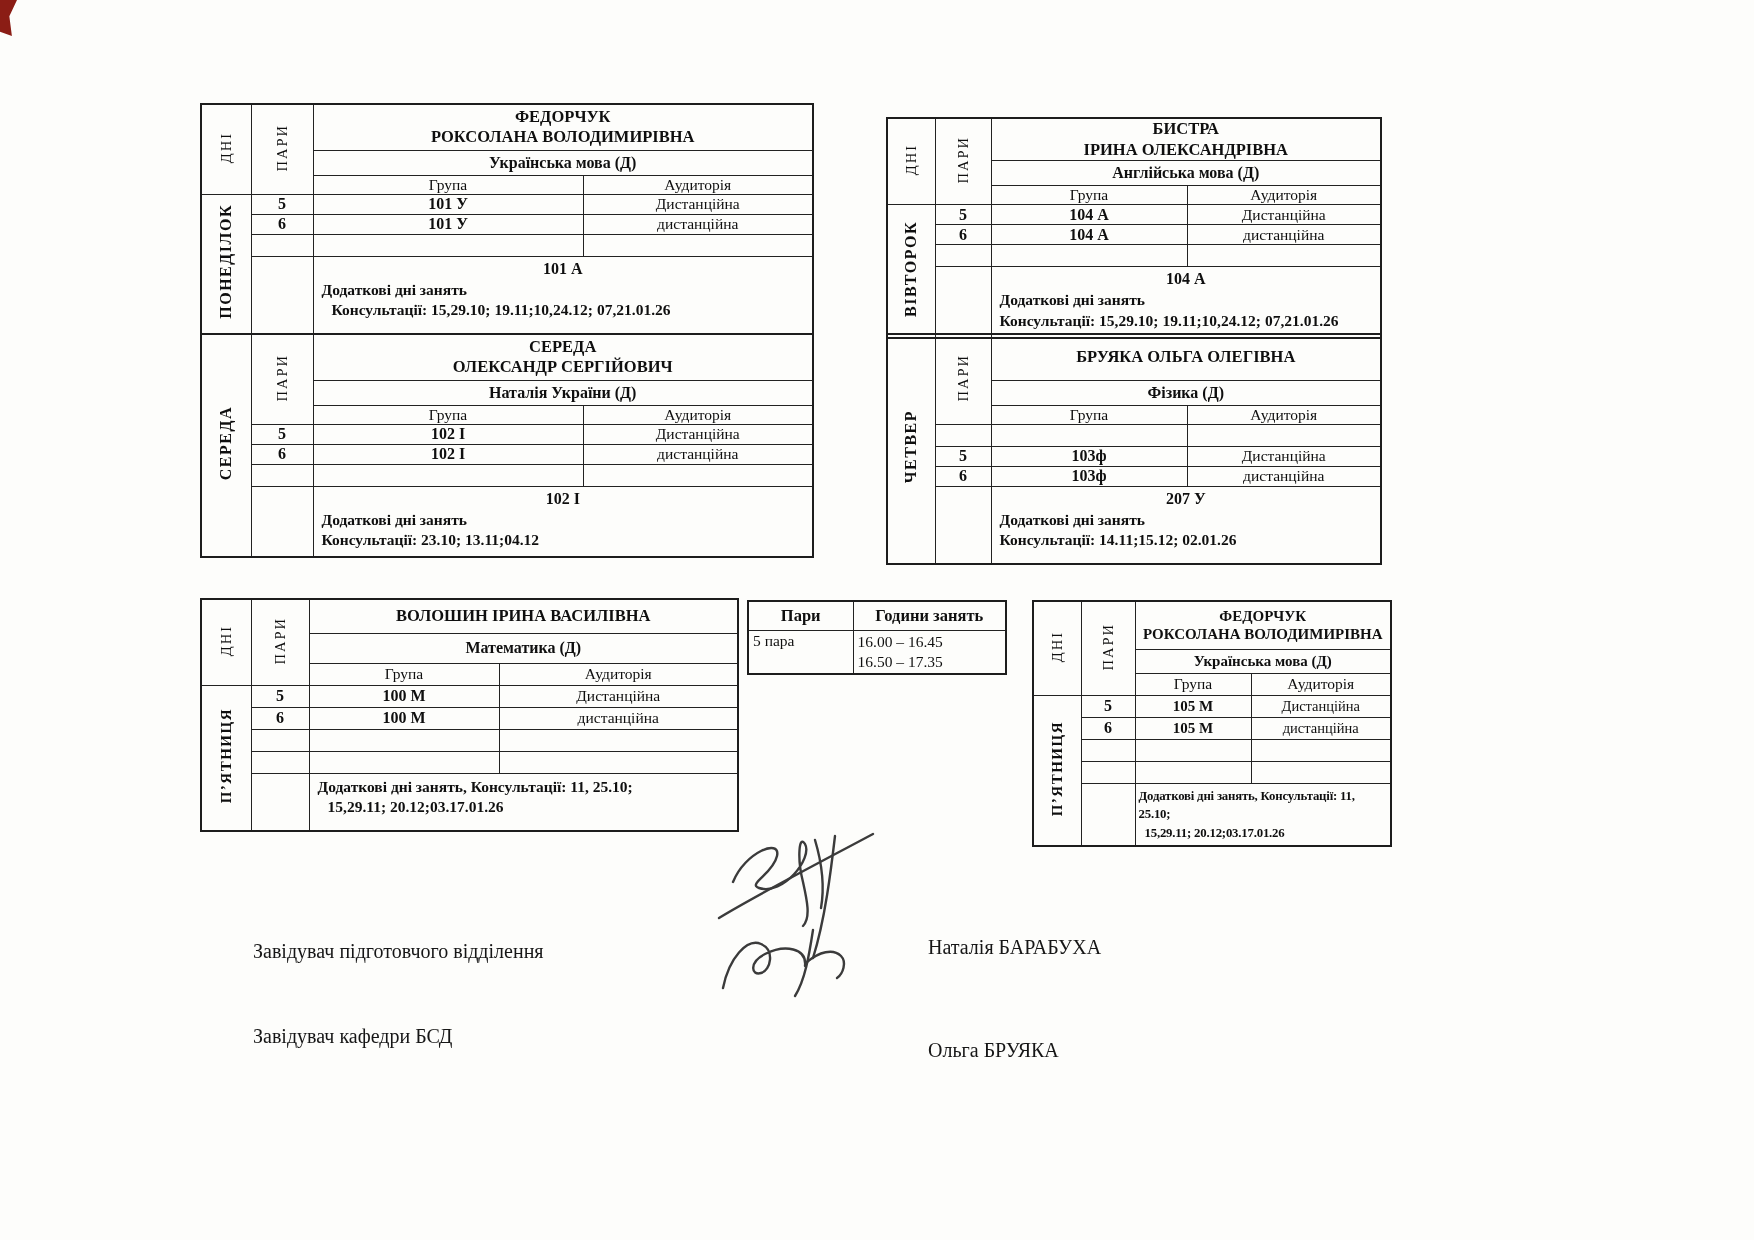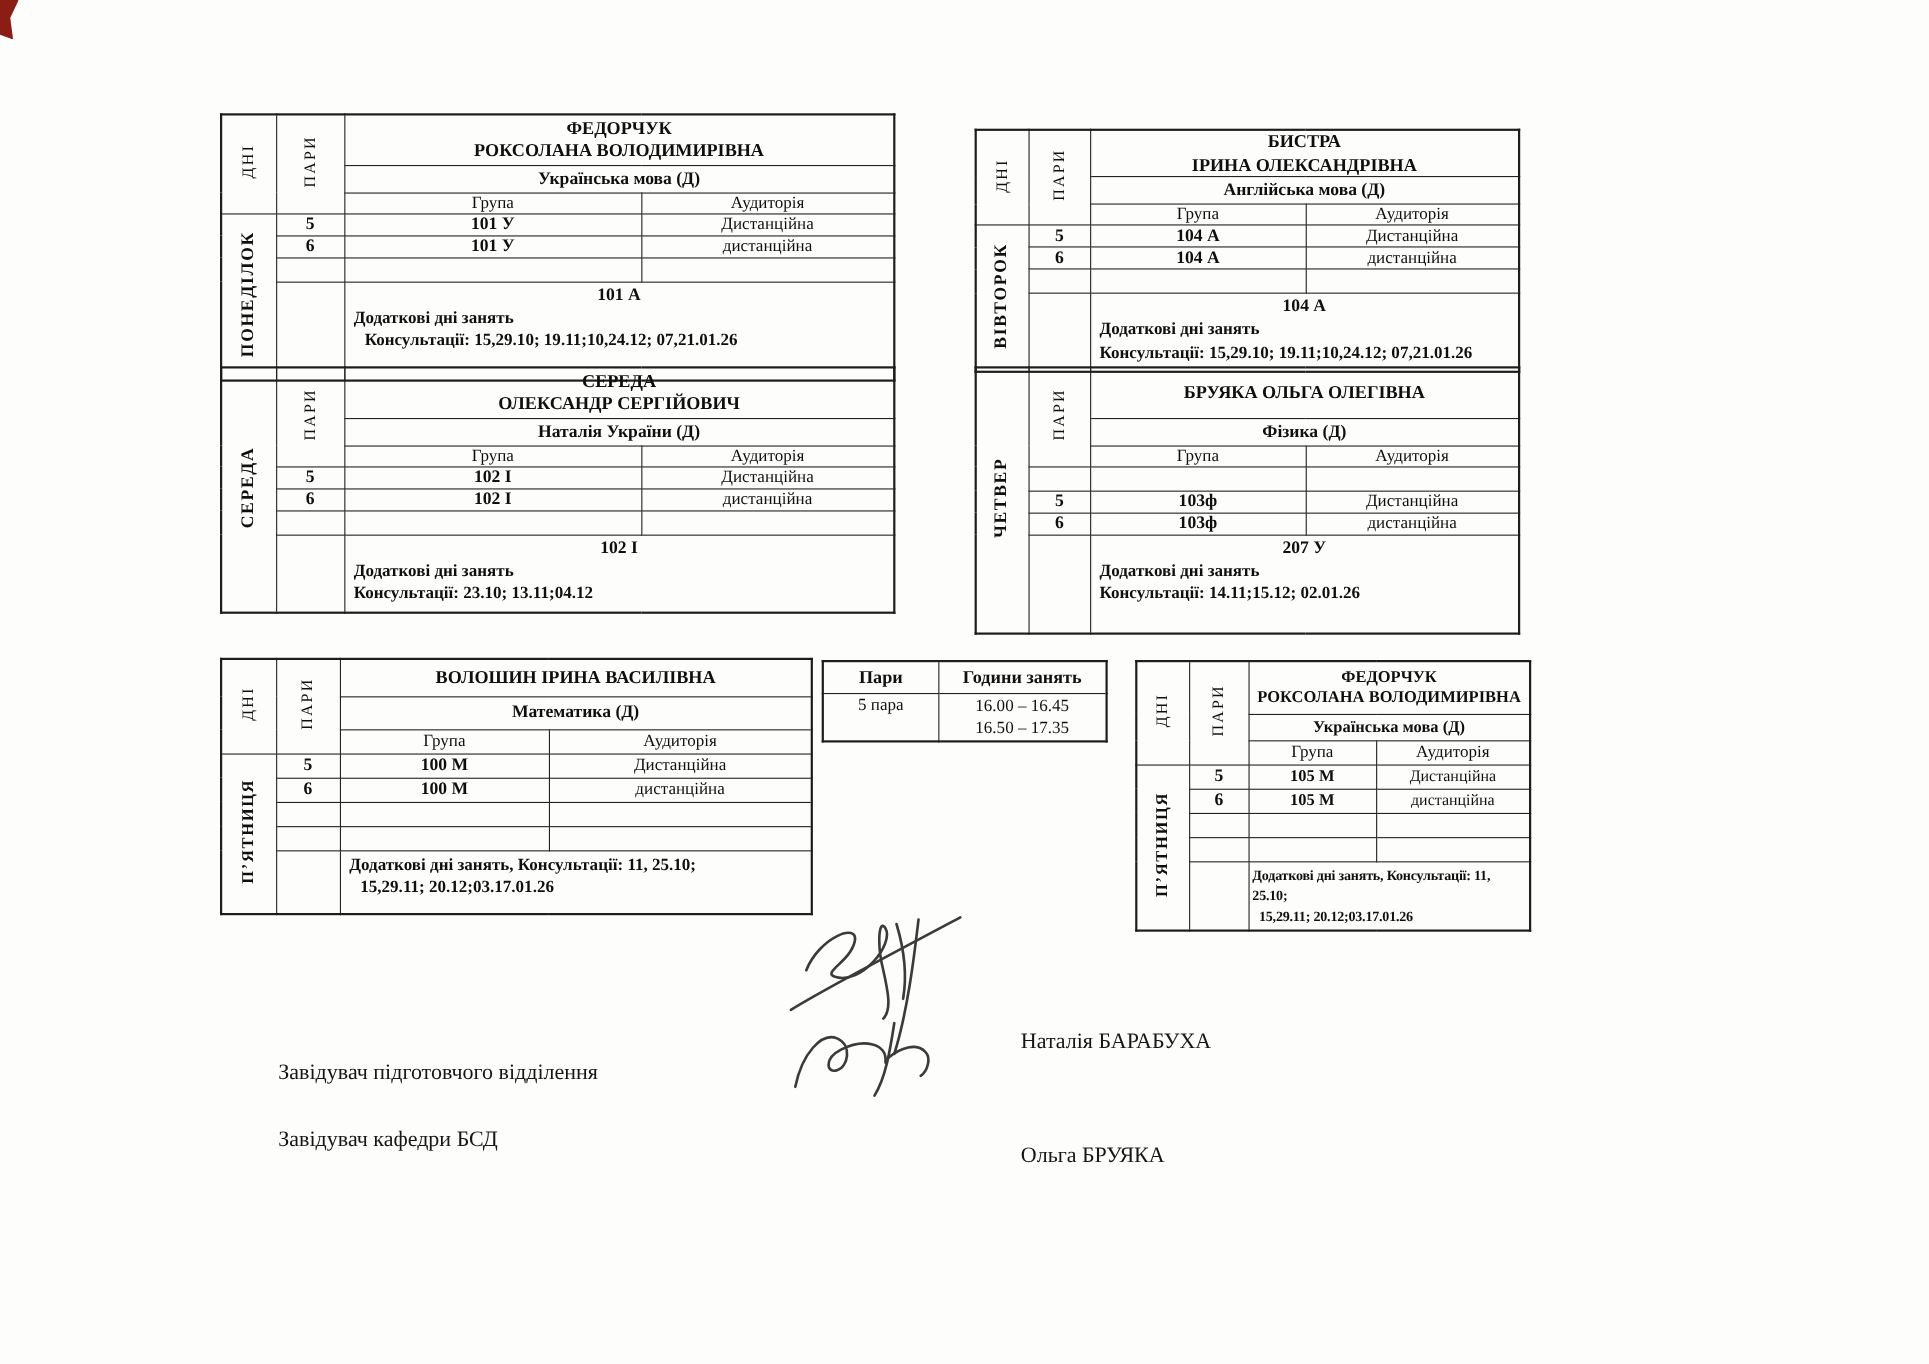--- a/index.html
+++ b/index.html
@@ -16,21 +16,21 @@
   .sched td {
     border:1.8px solid #222; padding:0; overflow:hidden;
     font-size:15.5px; color:#0f0f0f;
   }
   tr.r-name  { height:46px; }
   tr.r-name2 { height:40px; }
   tr.r-subj  { height:25px; }
   tr.r-head  { height:19px; }
   tr.r-data  { height:20px; }
   tr.r-empty { height:22px; }
-  tr.r-foot  { height:90px;padding-left:16px; }
+  tr.r-foot  { height:78px;padding-left:16px; }
   tr.r-foot2 { height:71px; }
   
   tr.b-name  { height:34px; }
   tr.b-name2 { height:48px; }
   tr.b-subj  { height:30px; }
   tr.b-head  { height:22px; }
   tr.b-data  { height:22px; }
   tr.b-empty { height:22px; }
   tr.b-foot  { height:58px; }
 
@@ -52,21 +52,21 @@
   .fline.ind { padding-left:10px; }
   td.foot.small .fline { font-size:12.8px; letter-spacing:-0.2px; line-height:1.45; }
 
   
   table.ttime {
     position:absolute; border-collapse:collapse; table-layout:fixed;
     border:2.5px solid #1d1d1d;
   }
   .ttime th, .ttime td { border:1.8px solid #222; padding:1px 4px; }
   .ttime th { font-size:16.5px; font-weight:bold; text-align:center; height:26px; }
-  .ttime td { font-size:15.5px; text-align:center; vertical-align:top;margin-top:41px; }
+  .ttime td { font-size:15.5px; text-align:left; vertical-align:top;margin-top:41px; }
   .ttime tr.trow { height:42px; }
   .thrs div { line-height:1.3; }
 
   
   .sig-role { position:absolute; font-size:20px; color:#161616; white-space:nowrap; }
   .sig-name { position:absolute; font-size:20px; color:#161616; white-space:nowrap; }
   .sig-ink  { position:absolute; }
 
   
   .corner-mark {
@@ -399,21 +399,21 @@
     <tr class="b-foot">
       <td></td>
       <td class="foot small" colspan="2" style="padding:3px 3px;">
         <div class="fline">Додаткові дні занять, Консультації: 11, 25.10;</div>
         <div class="fline ind" style="padding-left:6px;">15,29.11; 20.12;03.17.01.26</div>
       </td>
     </tr>
   </tbody>
     </table>
 
-  <div class="sig-role" style="left:253px; top:964px;">Завідувач підготовчого відділення</div>
+  <div class="sig-role" style="left:253px; top:940px;">Завідувач підготовчого відділення</div>
   <div class="sig-name" style="left:928px; top:936px;">Наталія БАРАБУХА</div>
   <div class="sig-role" style="left:253px; top:1025px;">Завідувач кафедри БСД</div>
   <div class="sig-name" style="left:928px; top:1039px;">Ольга БРУЯКА</div>
 
   <svg class="sig-ink" style="left:695px; top:830px;" width="215" height="175" viewBox="0 0 215 175">
     <g fill="none" stroke="#2b2b2b" stroke-width="2.4" stroke-linecap="round" opacity="0.92">
 
       <path d="M38,52 C50,22 86,8 82,26 C78,44 52,54 64,58 C88,66 118,28 110,14 C104,4 102,28 108,52 C112,70 116,88 108,96"></path>
       <path d="M24,88 C60,66 118,36 178,4"></path>
       <path d="M120,10 C126,30 130,55 126,78"></path>

